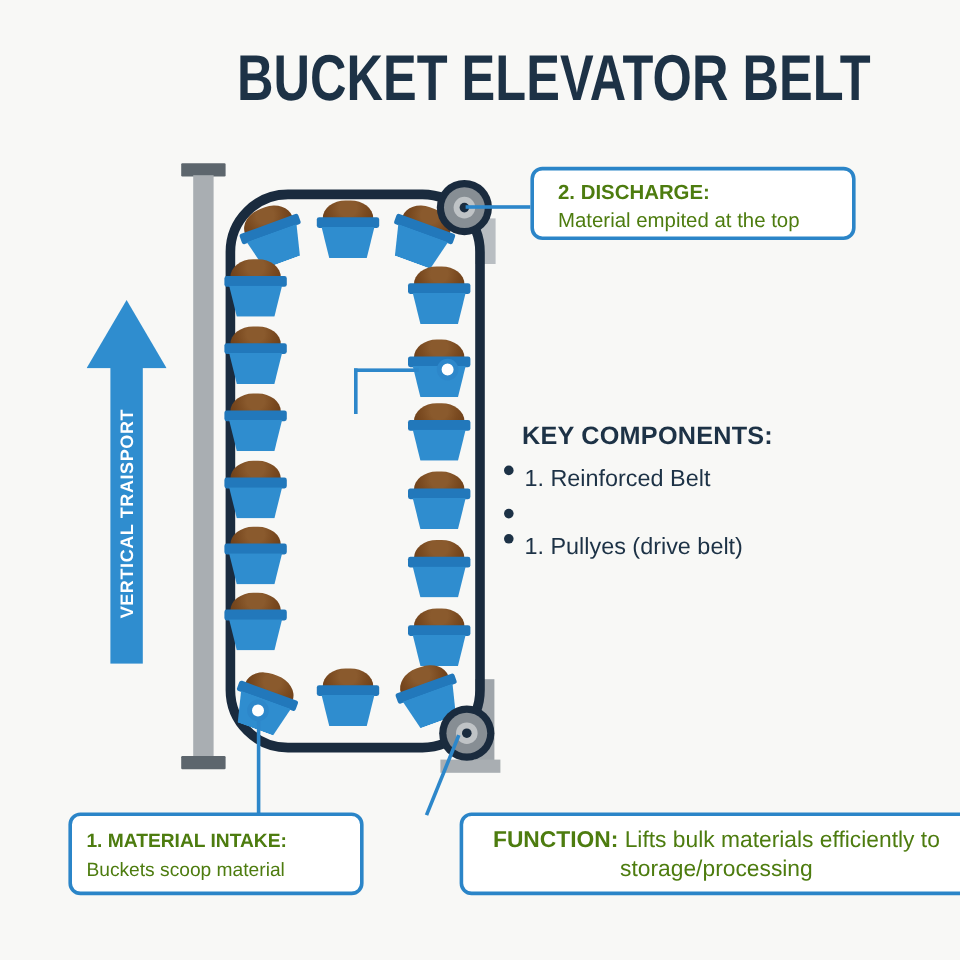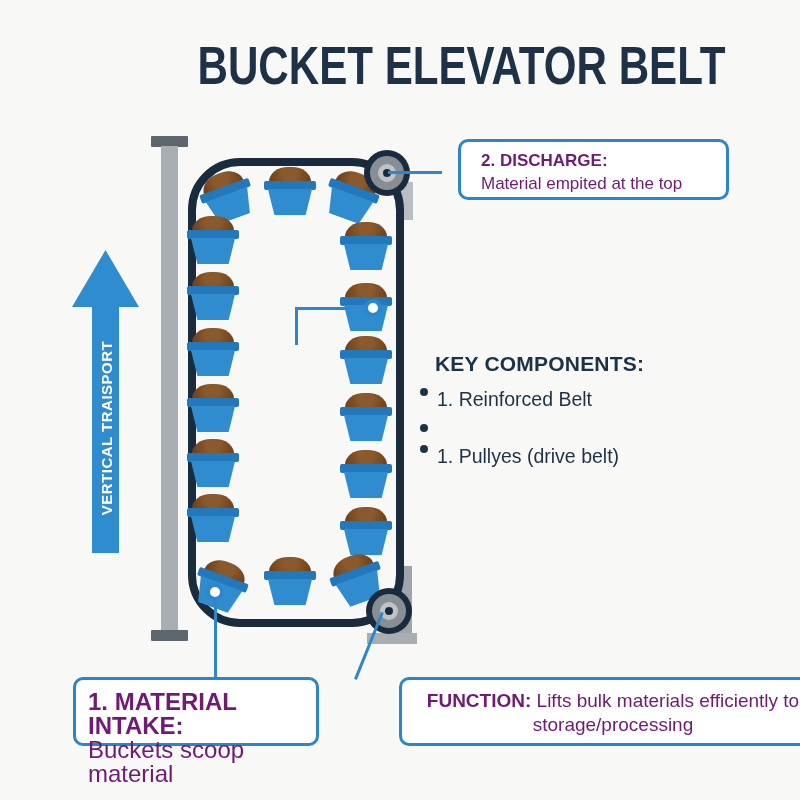--- a/index.html
+++ b/index.html
@@ -70,25 +70,25 @@
   .line-function{left:381px;top:612px;width:3px;height:72px;transform:rotate(22deg);transform-origin:top left;}
   .line-pointer-h{left:295px;top:307px;width:54px;height:3px;}
   .line-pointer-v{left:295px;top:307px;width:3px;height:38px;}
   .ring{position:absolute;width:10px;height:10px;border:4px solid #2d87ca;border-radius:50%;background:#ffffff;z-index:6;}
   .ring-bucket{left:364px;top:299px;}
   .ring-intake{left:206px;top:583px;}
 
   
   .callout{
     position:absolute;background:#ffffff;border:3px solid #2b85c8;border-radius:10px;
-    color:#701a75;z-index:7;box-sizing:border-box;margin-left:16px;
+    color:#4d7c0f;z-index:7;box-sizing:border-box;
   }
   .callout .c-title{font-weight:bold;}
   .callout-discharge{left:442px;top:139px;width:271px;height:61px;padding:7px 8px 6px 20px;font-size:17px;line-height:23px;}
-  .callout-intake{left:57px;top:677px;width:246px;height:69px;padding:10px 8px 8px 12px;font-size:24px;line-height:24px;}
+  .callout-intake{left:57px;top:677px;width:246px;height:69px;padding:10px 8px 8px 12px;font-size:16px;line-height:24px;}
   .callout-function{left:383px;top:677px;width:428px;height:69px;padding:9px 10px;font-size:19px;line-height:24px;text-align:center;}
 
   
   .key-components{position:absolute;left:420px;top:352px;width:330px;z-index:7;}
   .kc-title{font-size:21px;font-weight:bold;margin:0 0 12px 15px;letter-spacing:0.2px;}
   .kc-list{list-style:none;margin:0;padding:0;}
   .kc-item{display:flex;align-items:flex-start;font-size:19.5px;margin-bottom:13px;}
   .kc-item .dot{width:8px;height:8px;border-radius:50%;background:#1d3246;margin:0 9px 0 0;flex:0 0 auto;}
 </style>
 </head>

